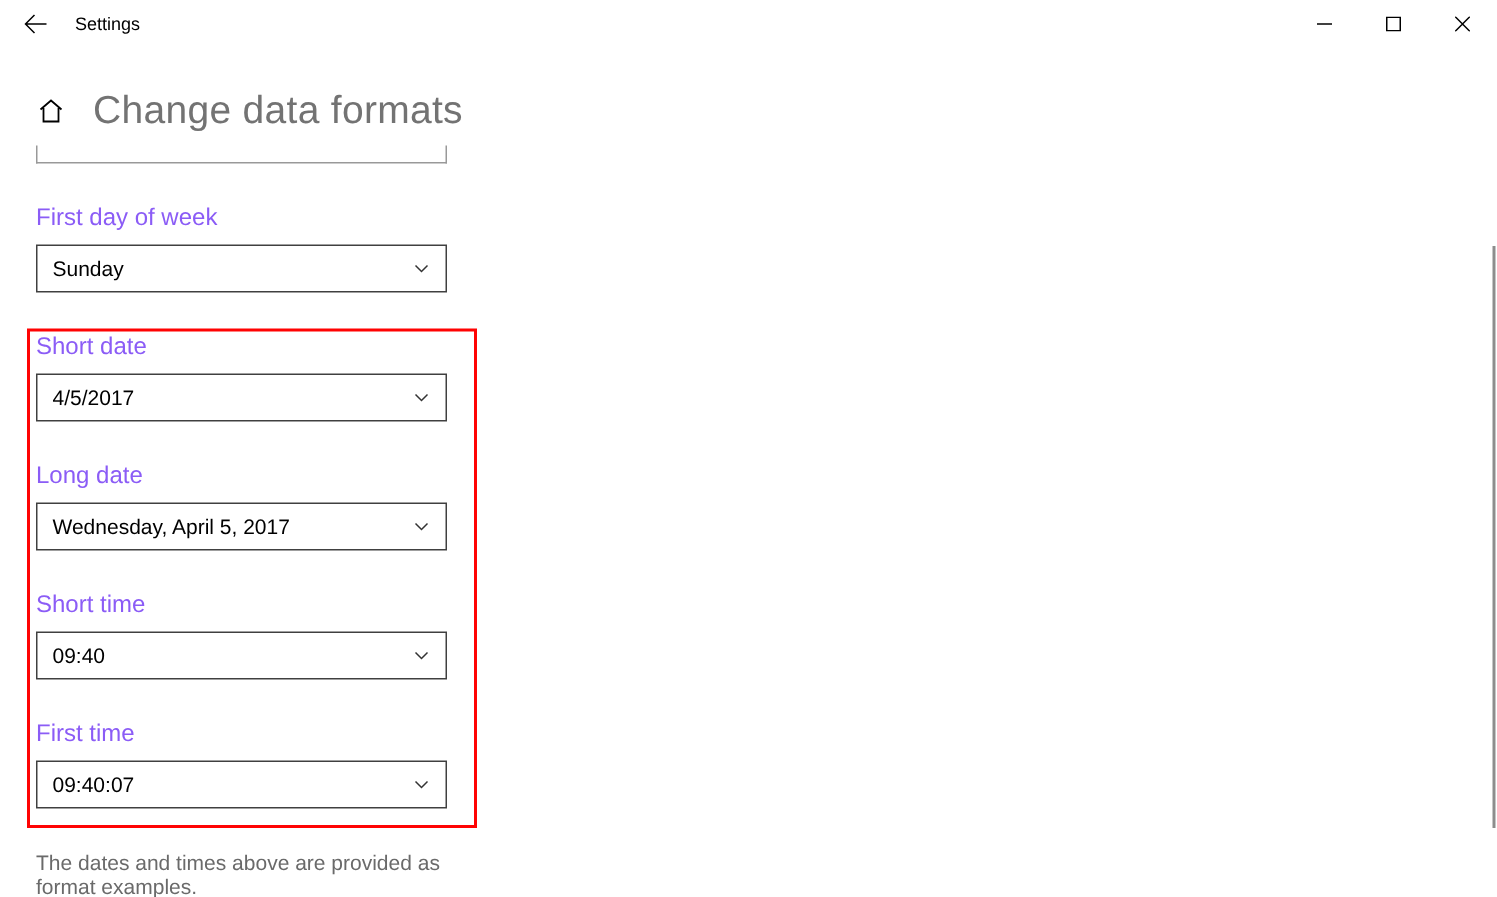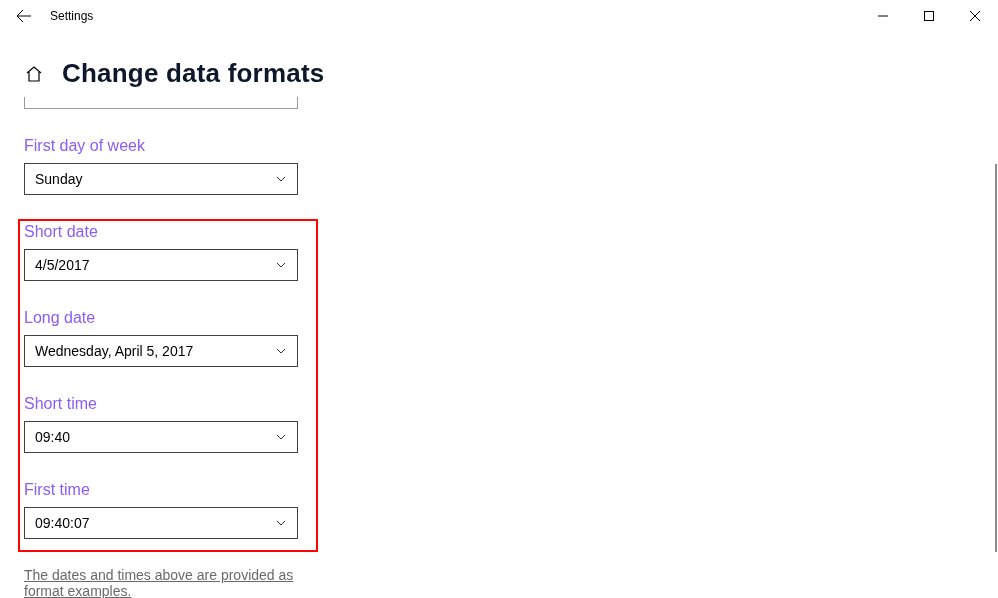--- a/index.html
+++ b/index.html
@@ -75,22 +75,22 @@
     align-items: center;
     justify-content: center;
     cursor: pointer;
   }
   .home-btn svg {
     width: 18px;
     height: 18px;
   }
   .page-title {
     font-size: 26px;
-    font-weight: 700;
-    color: #0f172a;
+    font-weight: 400;
+    color: #737373;
     letter-spacing: 0.2px;
   }
   .content {
     padding-left: 24px;
     padding-top: 8px;
     width: 320px;
   }
   .truncated-dropdown {
     width: 274px;
     height: 12px;
@@ -126,21 +126,20 @@
     height: 12px;
   }
   .highlight-box {
     position: absolute;
     border: 2px solid #ff0303;
     pointer-events: none;
   }
   .footnote {
     font-size: 14px;
     color: #6a6a6a;
-    text-decoration: underline;
   }
   .scrollbar-indicator {
     position: absolute;
     right: 1px;
     top: 164px;
     width: 2px;
     height: 388px;
     background: #8d8d8d;
   }
 </style>

